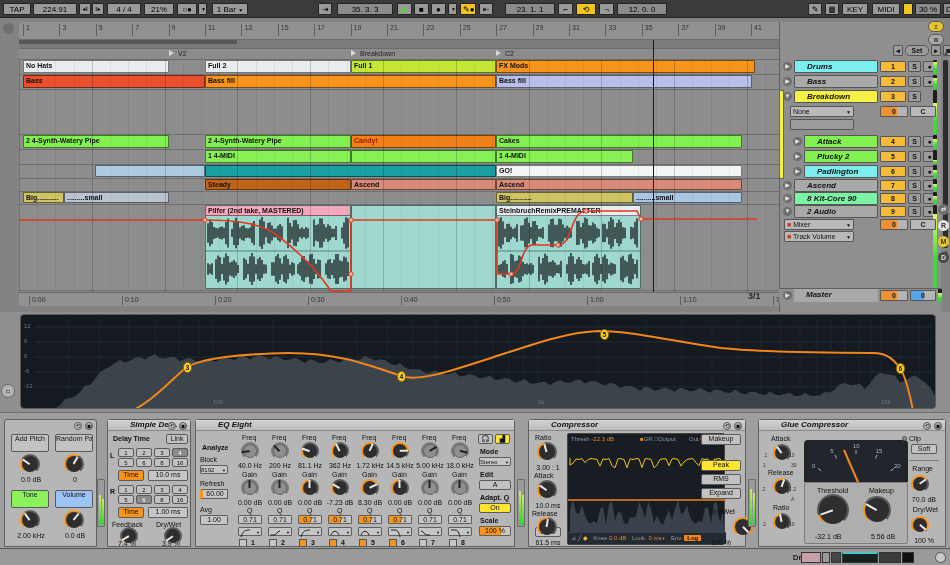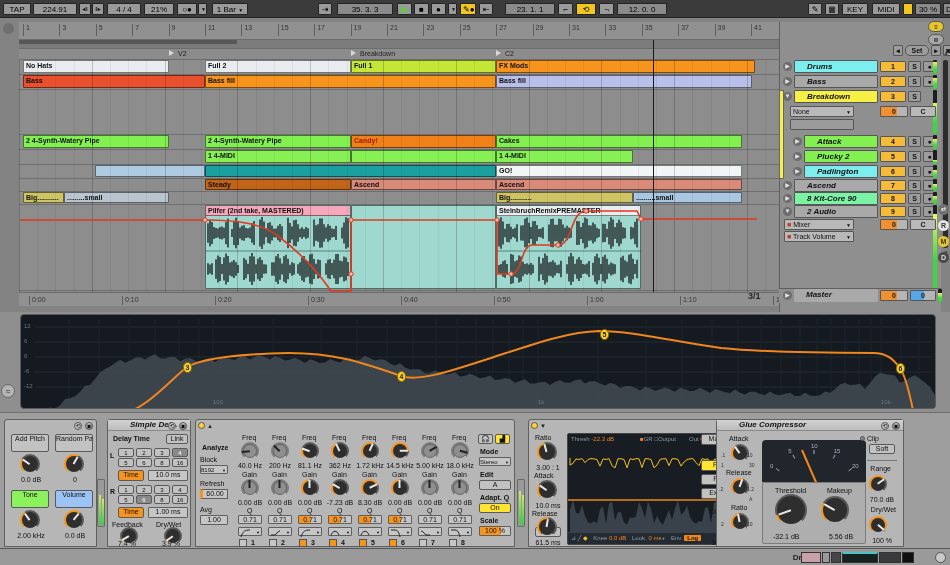--- a/index.html
+++ b/index.html
@@ -487,20 +487,21 @@
         <div class="knob" style="left: 56px; top: 107px; width: 18px; height: 18px;">
           <div class="karc" style="background: conic-gradient(from 225deg, rgb(247, 148, 29) 0deg, rgb(247, 148, 29) 10deg, rgb(90, 90, 90) 10deg, rgb(90, 90, 90) 270deg, transparent 270deg);"></div>
           <div class="kface"></div>
           <div class="kndl" style="transform: rotate(55deg);"></div>
         </div>
       </div>
 
     <div class="dev" style="left:195px;width:320px" id="eq8">
       <div class="dled"></div>
       <div class="dfold">▲</div>
+      <div class="dtitle">EQ Eight</div>
       <div class="sl slb" style="left:6px;top:24px">Analyze</div>
       <div class="sl" style="left:4px;top:36px">Block</div>
       <div class="ddn" style="left:4px;top:45px;width:28px"><span>8192</span></div>
       <div class="sl" style="left:4px;top:60px">Refresh</div>
       <div class="vb" style="left:4px;top:69px;width:28px;height:10px;border-left:3px solid #f7941d">60.00</div>
       <div class="sl" style="left:4px;top:86px">Avg</div>
       <div class="vb" style="left:4px;top:95px;width:28px;height:10px">1.00</div>
       <div id="eqcols"></div>
       <div class="bt" style="left:282px;top:14px;width:15px;height:10px">🎧</div>
       <div class="bt yel" style="left:299px;top:14px;width:15px;height:10px">▟</div>
@@ -699,20 +700,21 @@
         <div class="sl slb" style="left: 265px; top: 119px;">8</div>
       </div>
     <div class="cmeter" style="left:517px">
         <i style="left:1px;height:34px"></i>
         <i style="left:4px;height:30px"></i>
       </div>
 
     <div class="dev" style="left:528px;width:218px" id="comp">
       <div class="dled"></div>
       <div class="dfold">▼</div>
+      <div class="dtitle">Compressor</div>
       <div class="dico" style="right:14px">⟲</div>
       <div class="dico" style="right:3px">▣</div>
       <div class="sl" style="left:6px;top:14px">Ratio</div>
       <div class="sl" style="left:2px;top:44px;width:34px">3.00 : 1</div>
       <div class="sl" style="left:5px;top:52px">Attack</div>
       <div class="sl" style="left:3px;top:82px;width:32px">10.0 ms</div>
       <div class="sl" style="left:3px;top:90px">Release</div>
       <div class="sl" style="left:3px;top:119px;width:32px">61.5 ms</div>
 
       <div id="compdisp" class="abs" style="left:38px;top:13px;width:158px;height:112px;background:#171d23;border:1px solid #444;border-radius:2px">
@@ -761,21 +763,21 @@
           <div class="karc" style="background: conic-gradient(from 225deg, rgb(247, 148, 29) 0deg, rgb(247, 148, 29) 270deg, rgb(90, 90, 90) 270deg, rgb(90, 90, 90) 270deg, transparent 270deg);"></div>
           <div class="kface"></div>
           <div class="kndl" style="transform: rotate(315deg);"></div>
         </div>
       </div>
     <div class="cmeter" style="left:748px">
         <i style="left:1px;height:36px"></i>
         <i style="left:4px;height:32px"></i>
       </div>
 
-    <div class="dev" style="left:716px;width:188px" id="glue">
+    <div class="dev" style="left:758px;width:188px" id="glue">
       <div class="dled"></div>
       <div class="dfold">▼</div>
       <div class="dtitle">Glue Compressor</div>
       <div class="dico" style="right:14px">⟲</div>
       <div class="dico" style="right:3px">▣</div>
       <div class="sl" style="left:12px;top:15px">Attack</div>
       <div class="sl" style="left:9px;top:49px">Release</div>
       <div class="sl" style="left:14px;top:84px">Ratio</div>
       <div id="glueticks"></div>
       <div class="abs" style="left:45px;top:20px;width:104px;height:42px;background:#20262c;border-radius:4px 4px 0 0">

